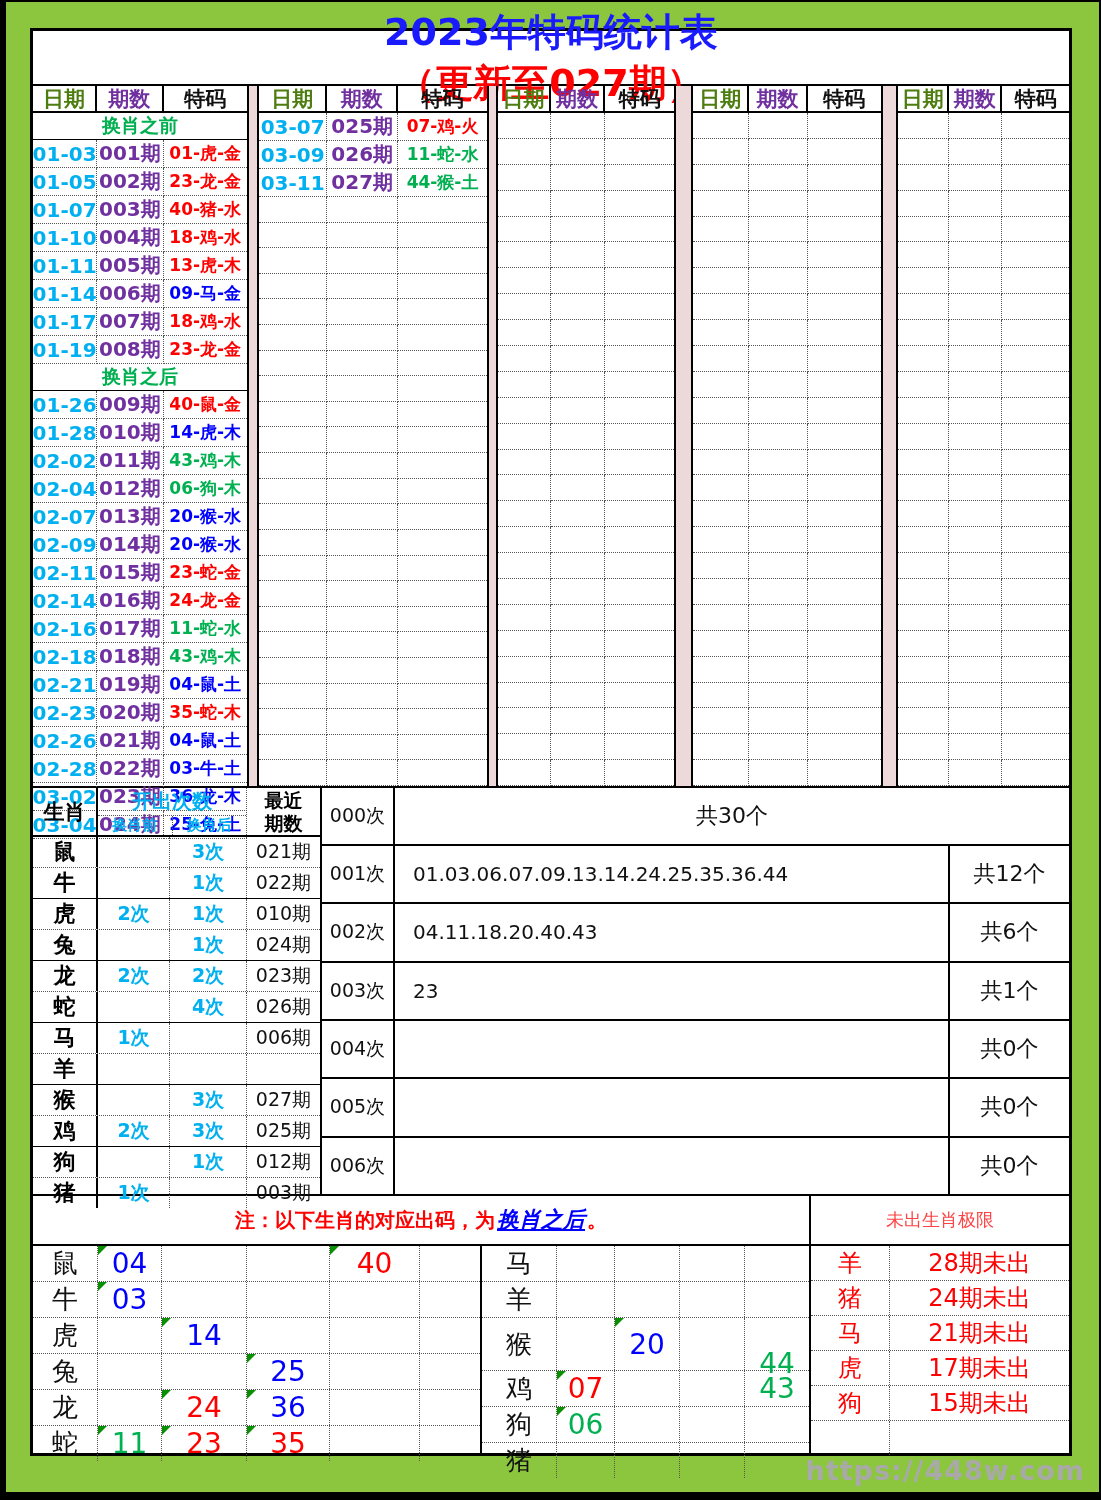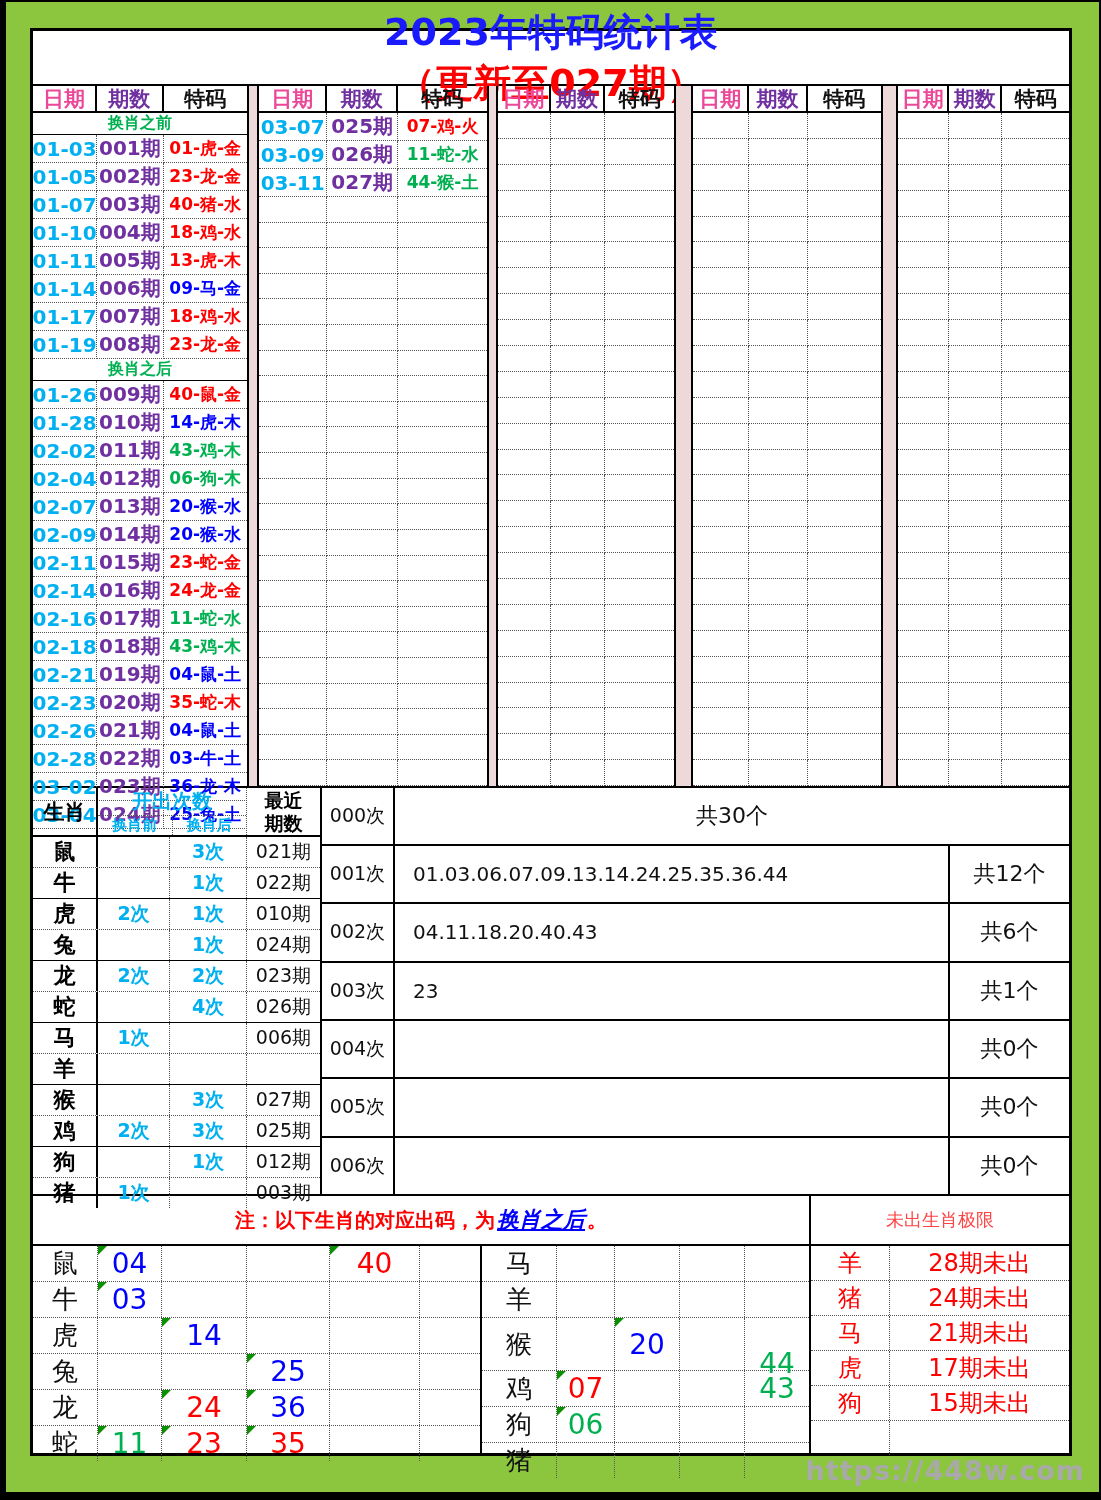--- a/index.html
+++ b/index.html
@@ -13,31 +13,31 @@
              justify-content:center;font-size:38px;font-weight:bold;white-space:nowrap;flex-direction:column;}
   .t-main{color:#1a1aff;} .t-upd{color:#ff0000;}
   
   .top-region{height:700px;display:flex;}
   .group{display:flex;flex-direction:column;height:100%;}
   .strip{background:#EDD9D9;border-left:2px solid #000;border-right:2px solid #000;height:100%;}
   .g-hrow{height:27px;display:flex;border-bottom:2px solid #000;}
   .g-hcell{display:flex;align-items:center;justify-content:center;font-weight:bold;
            font-size:21px;border-right:2px solid #000;height:100%;}
   .g-hcell:last-child{border-right:none;}
-  .hd-date{color:#ec4899;text-align:right;} .hd-period{color:#7030A0;} .hd-code{color:#111;}
+  .hd-date{color:#4d7c0f;text-align:right;} .hd-period{color:#7030A0;} .hd-code{color:#111;}
   .g-row{flex:1;display:flex;}
   .g-cell{display:flex;align-items:center;justify-content:center;height:100%;
           border-right:1px dotted #555;border-bottom:1px dotted #555;
           font-weight:bold;white-space:nowrap;overflow:visible;}
   .g-cell:last-child{border-right:none;}
   .cw-date{width:30%;} .cw-period{width:31%;} .cw-code{width:39%;}
   .v-date{color:#00B0F0;font-size:20px;} .v-period{color:#7030A0;font-size:20px;}
   .v-code{font-size:17px;}
   .g-section{flex:1;display:flex;align-items:center;justify-content:center;color:#00B050;
-             font-size:16px;font-weight:bold;border-bottom:1.5px solid #000;}
+             font-size:19px;font-weight:bold;border-bottom:1.5px solid #000;}
   .c-r{color:#ff0000;} .c-b{color:#0000ff;} .c-g{color:#00B050;}
   
   .mid-region{height:408px;border-top:2px solid #000;display:flex;}
   .zstats{width:289px;border-right:2px solid #000;display:flex;flex-direction:column;}
   .zhead{height:58px;display:flex;border-bottom:2px solid #000;}
   .zh-zodiac{width:65px;border-right:2px solid #000;display:flex;align-items:center;
              justify-content:center;font-weight:bold;font-size:21px;}
   .zh-counts{width:149px;border-right:1px dotted #555;display:flex;flex-direction:column;}
   .zh-counts-title{flex:1;display:flex;align-items:center;justify-content:center;color:#00B0F0;
                    font-weight:bold;font-size:20px;}

